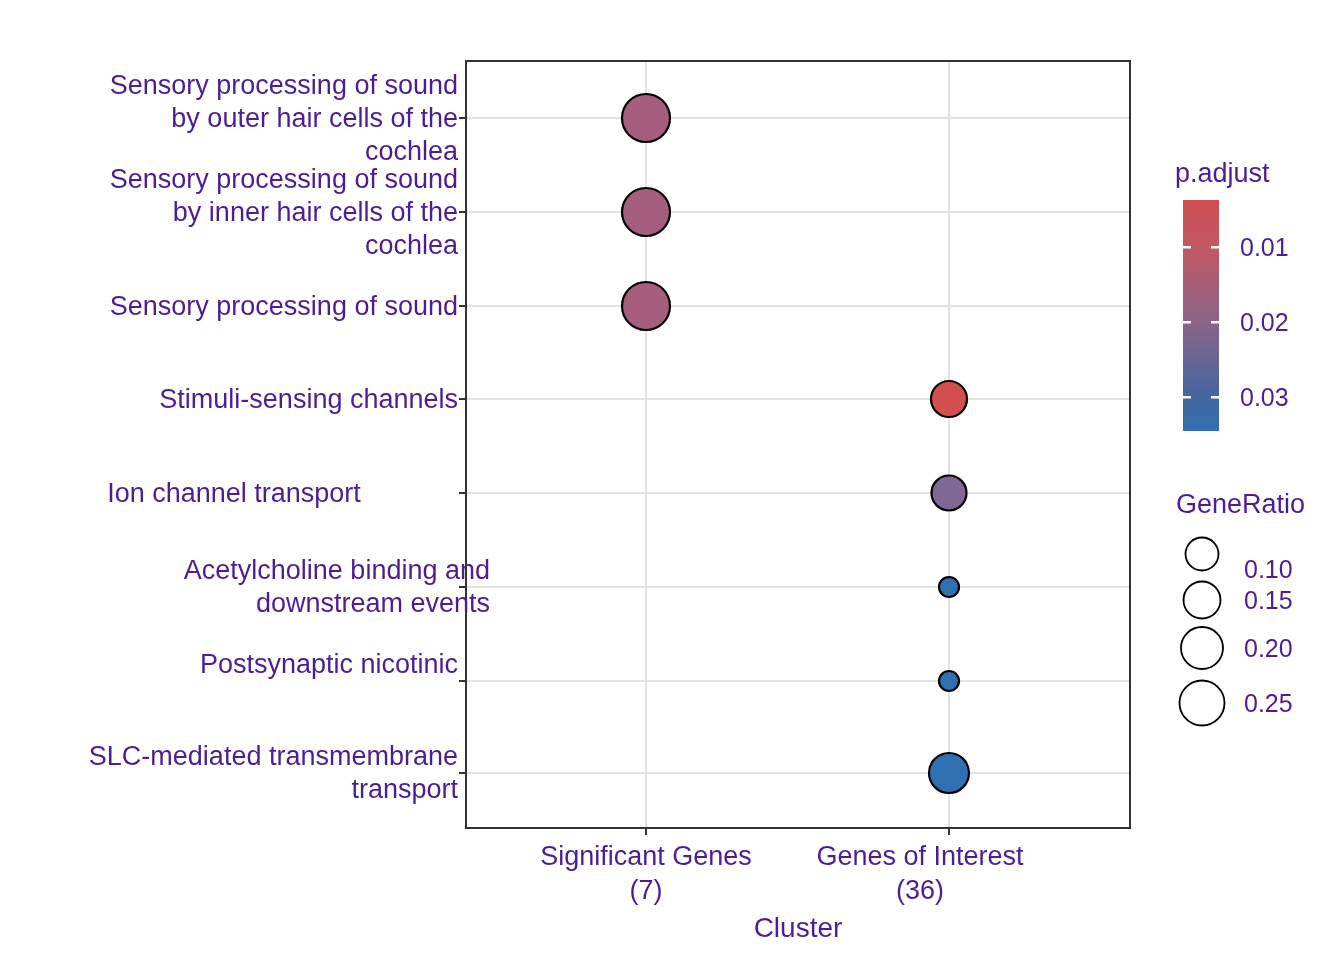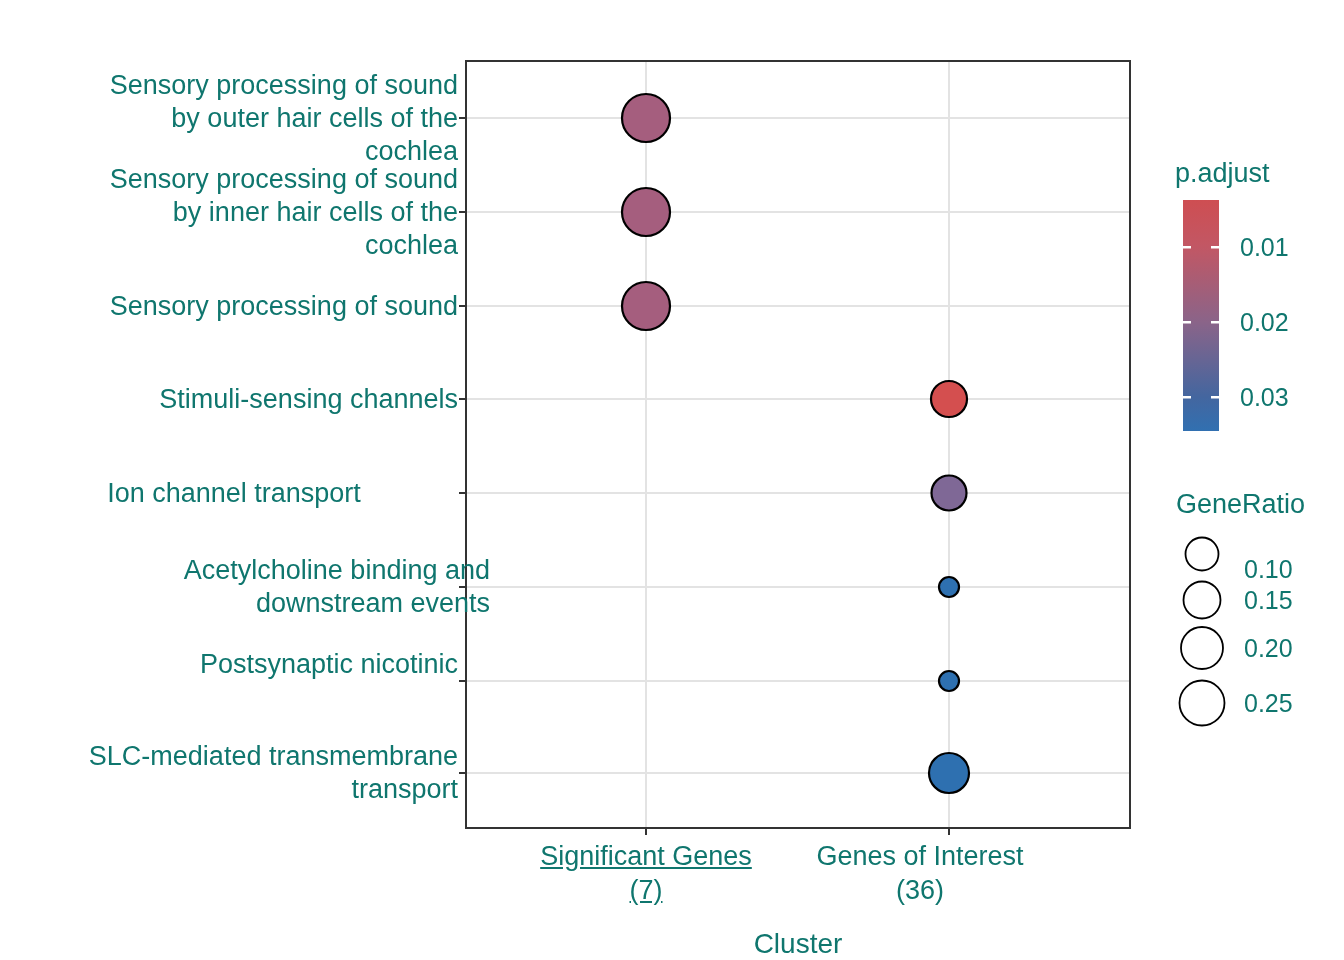--- a/index.html
+++ b/index.html
@@ -1,19 +1,19 @@
 <!DOCTYPE html>
 <html><head>
 <meta charset="utf-8">
 <style>
   html,body { margin:0; padding:0; background:#ffffff; }
   body { width:1344px; height:960px; font-family:"Liberation Sans", sans-serif; }
   .canvas { position:relative; width:1344px; height:960px; background:#ffffff; overflow:hidden; }
   #plot-svg { position:absolute; left:0; top:0; }
-  .lbl { position:absolute; color:#0f766e; white-space:nowrap; }
+  .lbl { position:absolute; color:#4c1d95; white-space:nowrap; }
   .ylab { text-align:right; font-size:27px; line-height:33px; }
   .xlab { text-align:center; font-size:27px; line-height:34px; }
   .axis-title { font-size:28px; text-align:center; }
   .leg-title { font-size:27px; }
   .leg-val { font-size:25px; line-height:26px; }
 </style>
 </head>
 <body>
 
 <div class="canvas">
@@ -92,32 +92,32 @@
         <div>Acetylcholine binding and</div>
         <div>downstream events</div>
       </div>
       <div class="lbl ylab" style="right:886px; top:648px; left:10px;">
         <div>Postsynaptic nicotinic</div>
       </div>
       <div class="lbl ylab" style="right:886px; top:740px; left:10px;">
         <div>SLC-mediated transmembrane</div>
         <div>transport</div>
       </div>
-      <div class="lbl xlab" style="left:486px; top:839px; width:320px;text-decoration:underline;">
+      <div class="lbl xlab" style="left:486px; top:839px; width:320px;">
         <div>Significant Genes</div>
         <div>(7)</div>
       </div>
       <div class="lbl xlab" style="left:760px; top:839px; width:320px;">
         <div>Genes of Interest</div>
         <div>(36)</div>
       </div>
       <div class="lbl leg-val" style="left:1240px; top:234.25px;">0.01</div>
       <div class="lbl leg-val" style="left:1240px; top:309.25px;">0.02</div>
       <div class="lbl leg-val" style="left:1240px; top:384.25px;">0.03</div>
       <div class="lbl leg-val" style="left:1244px; top:556px;">0.10</div>
       <div class="lbl leg-val" style="left:1244px; top:587px;">0.15</div>
       <div class="lbl leg-val" style="left:1244px; top:635px;">0.20</div>
       <div class="lbl leg-val" style="left:1244px; top:690px;">0.25</div>
     </div>
-  <div class="lbl axis-title" style="left:698px; top:912px; width:200px;margin-top:16px;">Cluster</div>
+  <div class="lbl axis-title" style="left:698px; top:912px; width:200px;">Cluster</div>
   <div class="lbl leg-title" style="left:1175px; top:158px;">p.adjust</div>
   <div class="lbl leg-title" style="left:1176px; top:489px;">GeneRatio</div>
 </div>
 
 </body></html>

